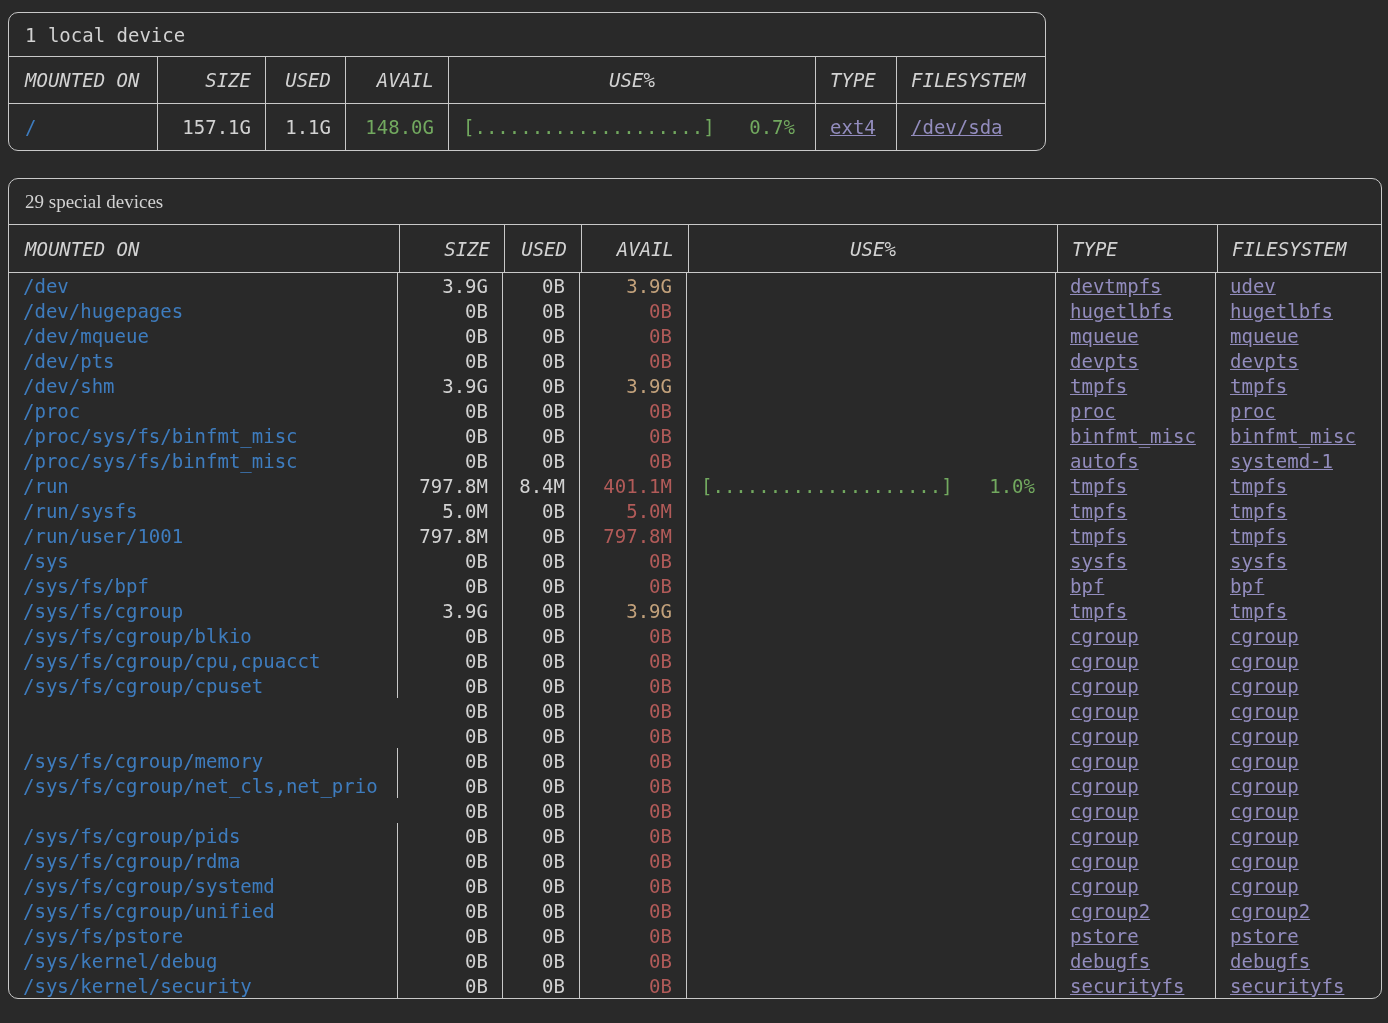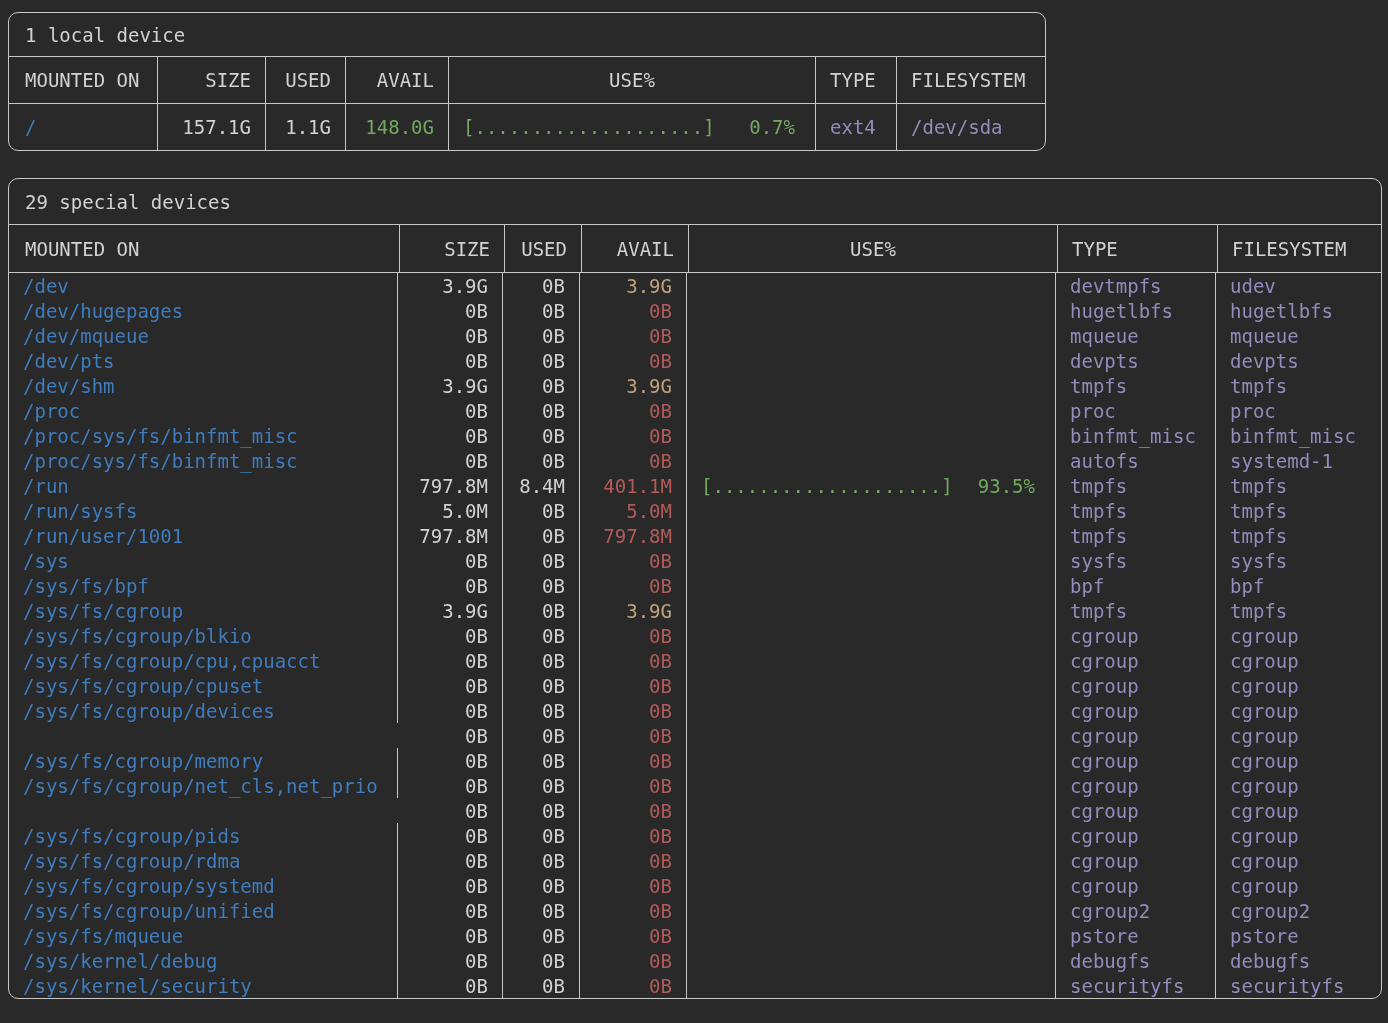--- a/index.html
+++ b/index.html
@@ -22,21 +22,21 @@
     overflow:hidden;
   }
   .t1{width:1038px; margin-bottom:27px;}
   .t2{width:1374px;}
   .table-title{
     display:flex; align-items:center;
     padding-left:16px;
     border-bottom:1.5px solid var(--border);
   }
   .t1 .table-title{height:44px;}
-  .t2 .table-title{height:46px;}
+  .t2 .table-title{height:46px;font-family:Liberation Serif, serif;}
   .header-row{
     display:flex;
     border-bottom:1.5px solid var(--border);
     align-items:center;
   }
   .t1 .header-row{height:47px;}
   .t2 .header-row{height:48px;}
   .row{display:flex; align-items:center;}
   .t1 .row{height:46px;}
   .t2 .row{height:25px;justify-content:flex-end;}
@@ -53,27 +53,27 @@
   .usecell{justify-content:space-between; padding-left:14px; padding-right:20px;}
   
   .t1 .c0{width:148px;} .t1 .c1{width:108px;} .t1 .c2{width:80px;}
   .t1 .c3{width:103px;} .t1 .c4{width:367px;} .t1 .c5{width:81px;}
   .t1 .c6{width:148px;}
   
   .t2 .c0{width:390px;} .t2 .c1{width:105px;} .t2 .c2{width:77px;}
   .t2 .c3{width:107px;} .t2 .c4{width:369px;} .t2 .c5{width:160px;}
   .t2 .c6{width:166px;}
   .blue{color:var(--blue);}
-  .purple{color:var(--purple);}
+  .purple{color:var(--purple);text-decoration:underline;}
   .white{color:var(--text);}
   .green{color:var(--green);}
   .avail-red{color:var(--red);}
   .avail-yellow{color:var(--yellow);}
   .avail-green{color:var(--green);}
-  .hdr{color:var(--text);}
+  .hdr{color:var(--text);font-style:italic;}
 </style>
 </head>
 <body>
 
 <div class="screen">
 
   <div class="duf-table t1">
     <div class="table-title">
       <span>1 local device</span>
     </div>
@@ -183,21 +183,21 @@
           <div class="cell c3 right avail-red">0B</div>
           <div class="cell c4 usecell"><span class="green"></span><span class="green"></span></div>
           <div class="cell c5 left purple">autofs</div>
           <div class="cell c6 left purple">systemd-1</div>
         </div>
         <div class="row">
           <div class="cell c0 left blue">/run</div>
           <div class="cell c1 right white">797.8M</div>
           <div class="cell c2 right white">8.4M</div>
           <div class="cell c3 right avail-red">401.1M</div>
-          <div class="cell c4 usecell"><span class="green">[....................]</span><span class="green">93.5%</span></div>
+          <div class="cell c4 usecell"><span class="green">[....................]</span><span class="green">1.0%</span></div>
           <div class="cell c5 left purple">tmpfs</div>
           <div class="cell c6 left purple">tmpfs</div>
         </div>
         <div class="row">
           <div class="cell c0 left blue">/run/sysfs</div>
           <div class="cell c1 right white">5.0M</div>
           <div class="cell c2 right white">0B</div>
           <div class="cell c3 right avail-red">5.0M</div>
           <div class="cell c4 usecell"><span class="green"></span><span class="green"></span></div>
           <div class="cell c5 left purple">tmpfs</div>
@@ -260,21 +260,20 @@
         <div class="row">
           <div class="cell c0 left blue">/sys/fs/cgroup/cpuset</div>
           <div class="cell c1 right white">0B</div>
           <div class="cell c2 right white">0B</div>
           <div class="cell c3 right avail-red">0B</div>
           <div class="cell c4 usecell"><span class="green"></span><span class="green"></span></div>
           <div class="cell c5 left purple">cgroup</div>
           <div class="cell c6 left purple">cgroup</div>
         </div>
         <div class="row">
-          <div class="cell c0 left blue">/sys/fs/cgroup/devices</div>
           <div class="cell c1 right white">0B</div>
           <div class="cell c2 right white">0B</div>
           <div class="cell c3 right avail-red">0B</div>
           <div class="cell c4 usecell"><span class="green"></span><span class="green"></span></div>
           <div class="cell c5 left purple">cgroup</div>
           <div class="cell c6 left purple">cgroup</div>
         </div>
         <div class="row">
           <div class="cell c1 right white">0B</div>
           <div class="cell c2 right white">0B</div>
@@ -339,21 +338,21 @@
         <div class="row">
           <div class="cell c0 left blue">/sys/fs/cgroup/unified</div>
           <div class="cell c1 right white">0B</div>
           <div class="cell c2 right white">0B</div>
           <div class="cell c3 right avail-red">0B</div>
           <div class="cell c4 usecell"><span class="green"></span><span class="green"></span></div>
           <div class="cell c5 left purple">cgroup2</div>
           <div class="cell c6 left purple">cgroup2</div>
         </div>
         <div class="row">
-          <div class="cell c0 left blue">/sys/fs/mqueue</div>
+          <div class="cell c0 left blue">/sys/fs/pstore</div>
           <div class="cell c1 right white">0B</div>
           <div class="cell c2 right white">0B</div>
           <div class="cell c3 right avail-red">0B</div>
           <div class="cell c4 usecell"><span class="green"></span><span class="green"></span></div>
           <div class="cell c5 left purple">pstore</div>
           <div class="cell c6 left purple">pstore</div>
         </div>
         <div class="row">
           <div class="cell c0 left blue">/sys/kernel/debug</div>
           <div class="cell c1 right white">0B</div>

